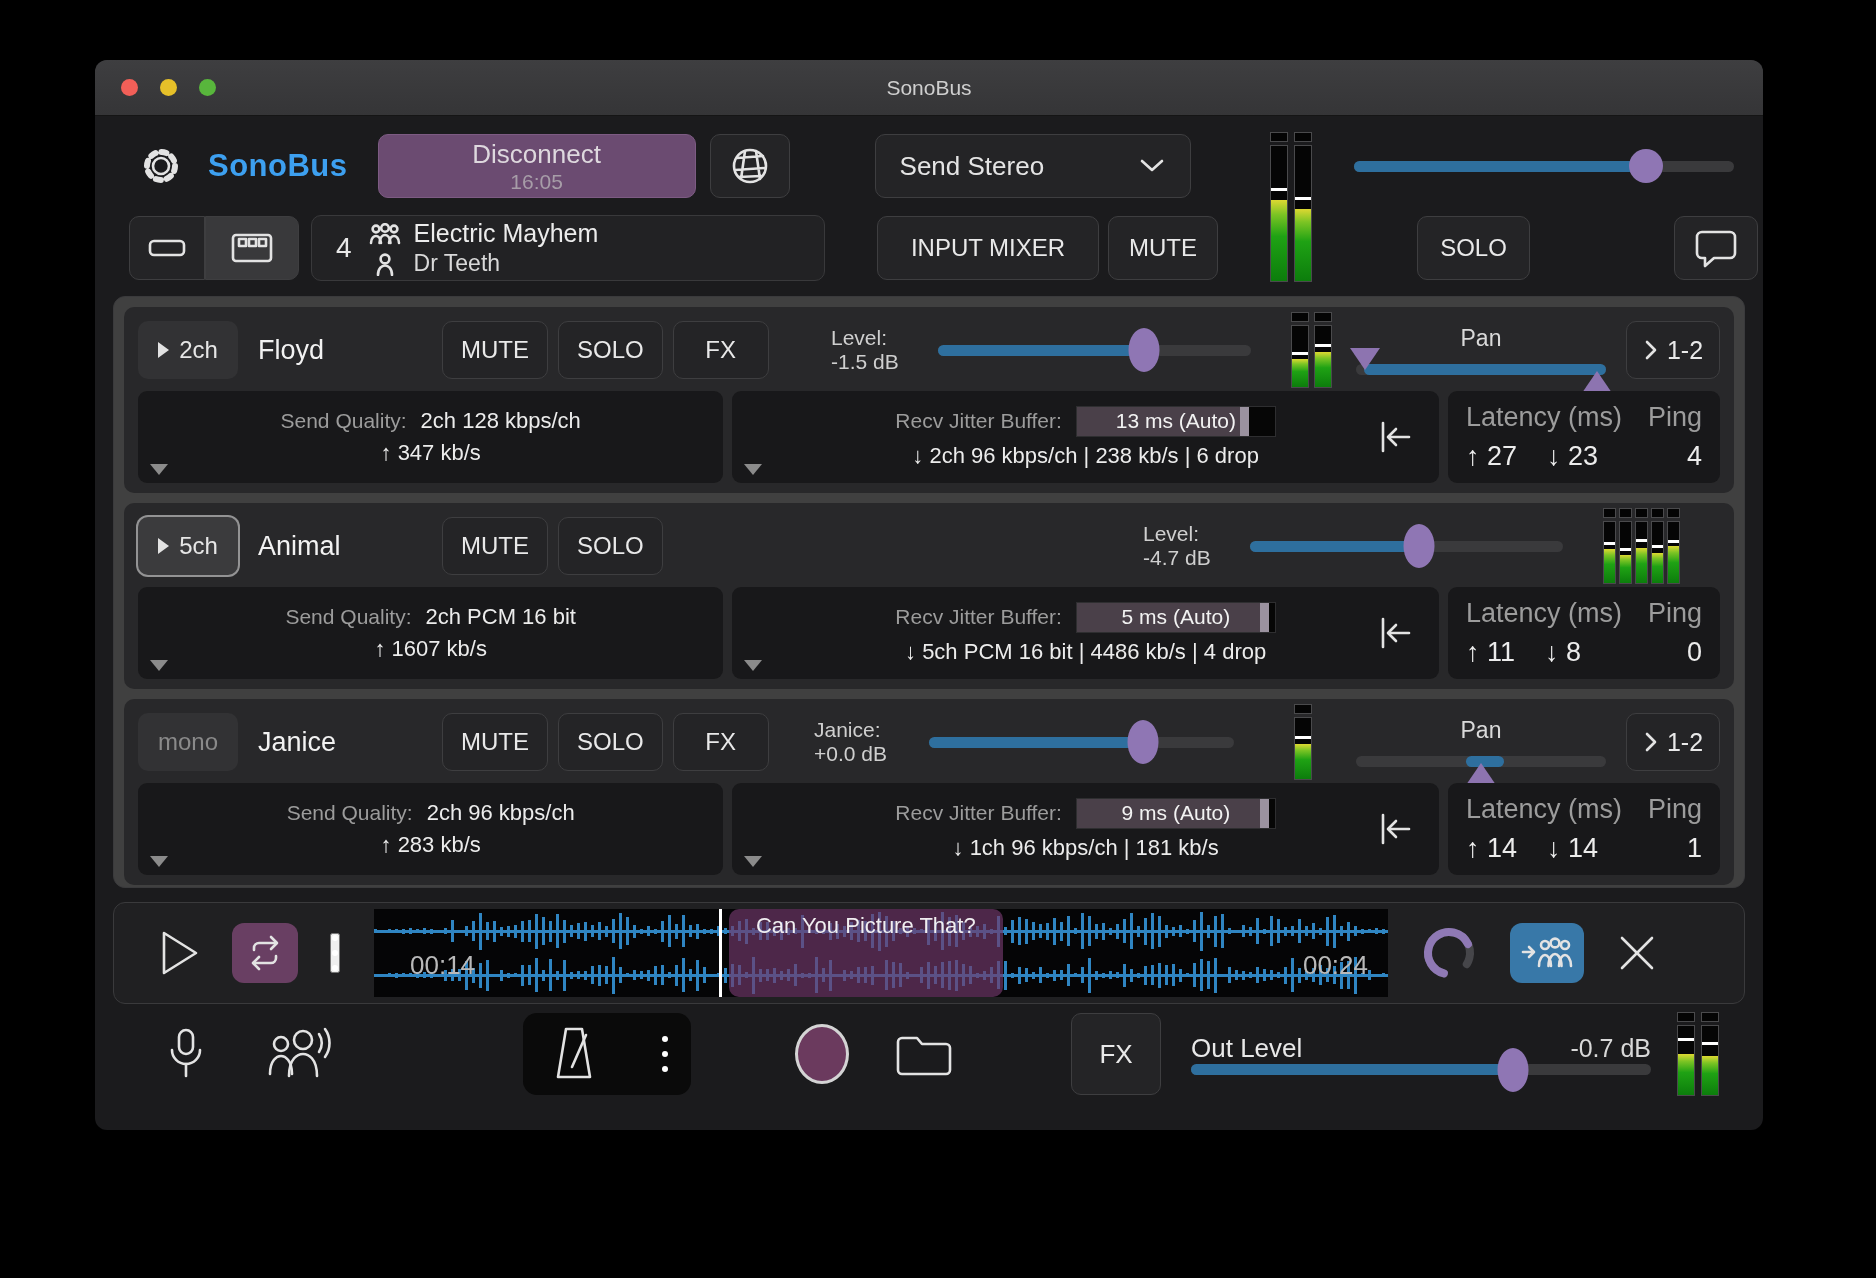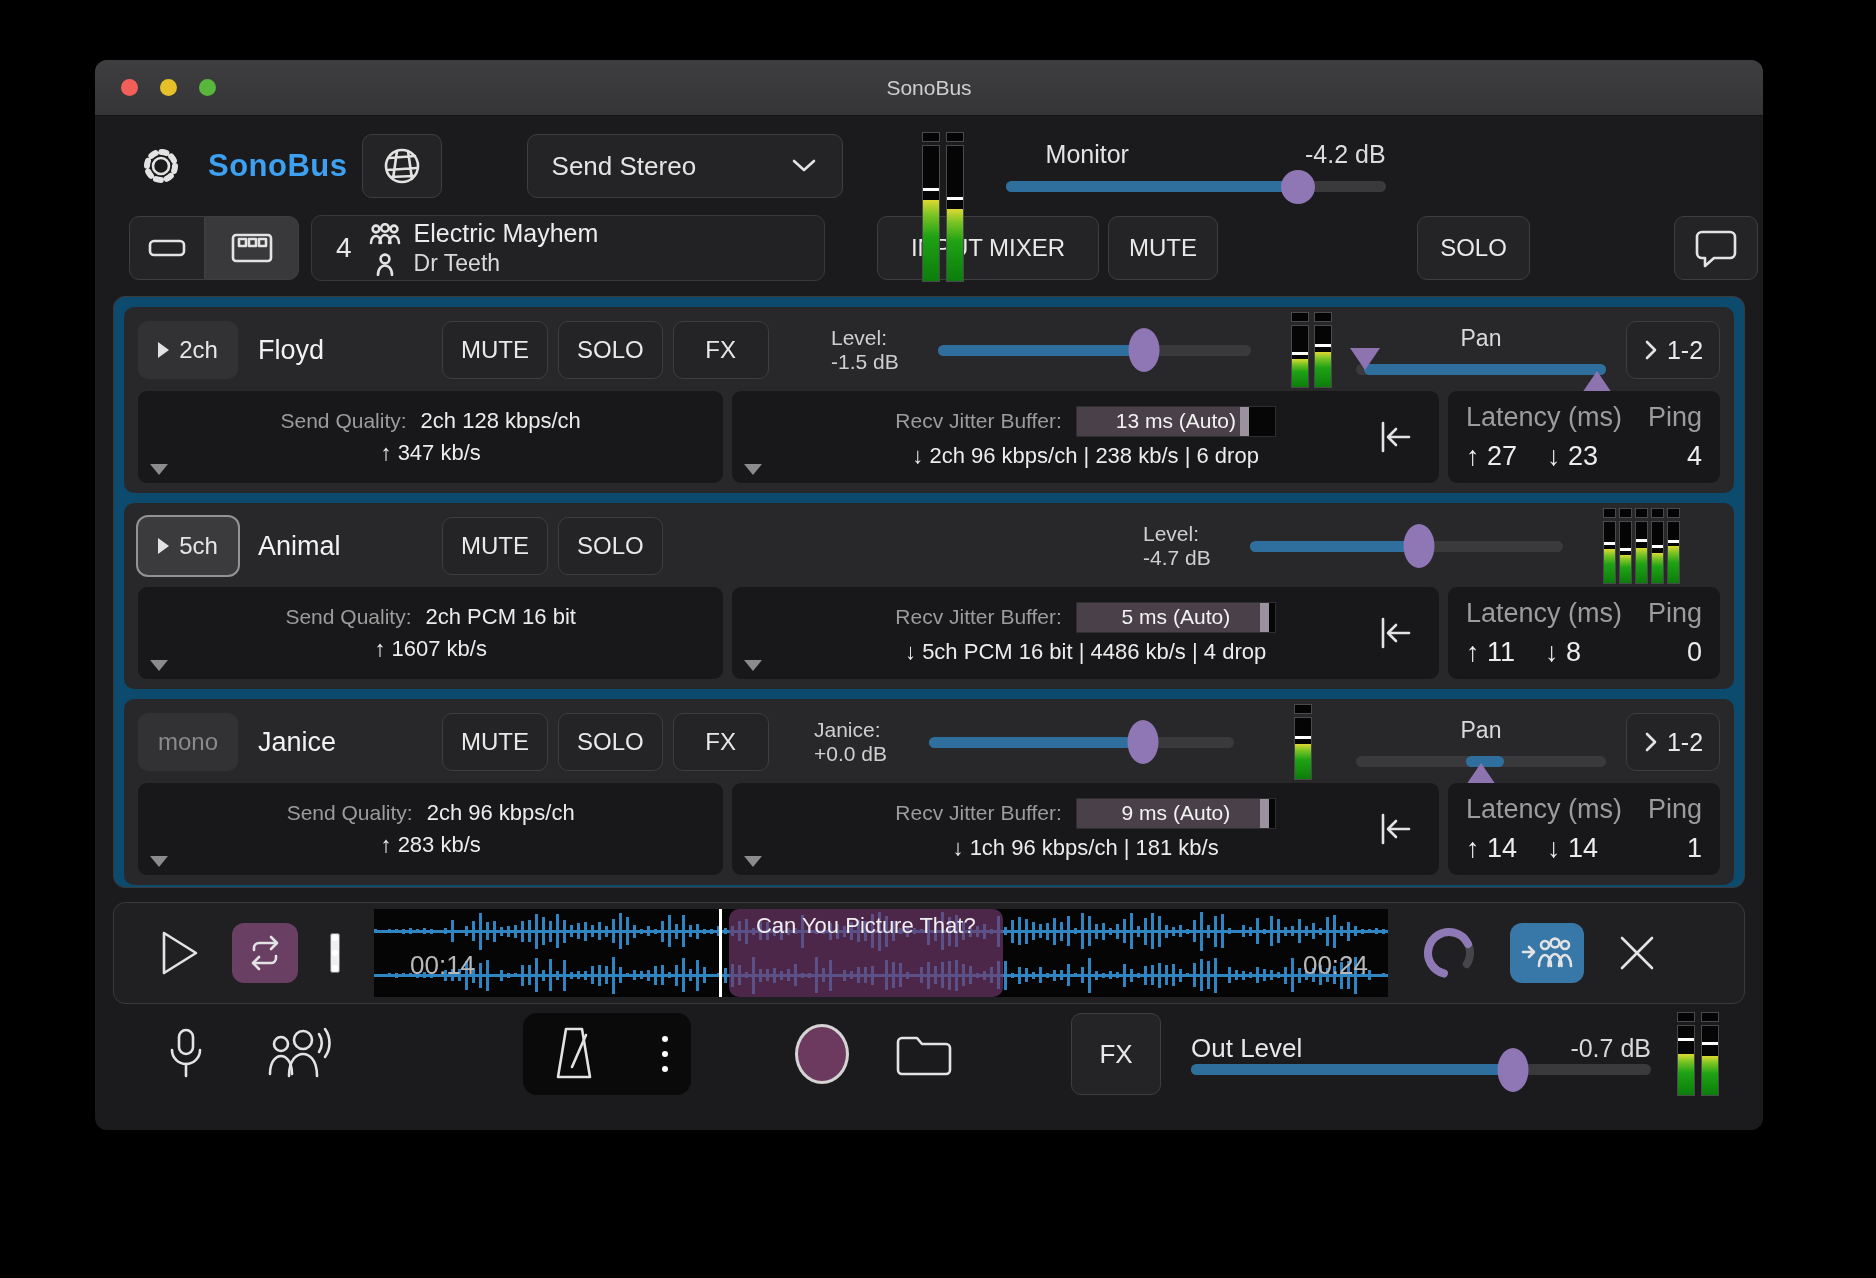--- a/index.html
+++ b/index.html
@@ -43,21 +43,21 @@
   .gcount { color:#e8e8e8; font-size:28px; margin:0 16px 0 8px; }
   .glines { display:flex; flex-direction:column; gap:2px; }
   .gline { display:flex; align-items:center; gap:12px; }
   .gname { color:#ececec; font-size:25px; }
   .uname { color:#d9d9d9; font-size:23px; }
   .inputmixer { margin-left:52px; width:222px; height:64px; font-size:24px; }
   .hmute { margin-left:9px; width:110px; height:64px; font-size:24px; }
   .hsolo { margin-left:199px; width:113px; height:64px; font-size:24px; }
   .chatbtn { margin-left:144px; width:84px; height:64px; }
   
-  .main { margin:16px 18px 0 18px; height:592px; background:#0c4a6e; border:1px solid #3a3a3c; border-radius:12px; padding:10px; }
+  .main { margin:16px 18px 0 18px; height:592px; background:#404040; border:1px solid #3a3a3c; border-radius:12px; padding:10px; }
   .peer { background:#28282a; border-radius:10px; padding:6px 14px 10px 14px; margin-bottom:10px; }
   .prow1 { display:flex; align-items:center; height:74px; }
   .chbox { background:#323234; border-radius:10px; height:58px; min-width:100px; padding:0 16px;
            display:flex; align-items:center; justify-content:center; gap:10px; color:#e6e6e6; font-size:24px; }
   .chbox.focused { background:#3b3b3d; box-shadow:0 0 0 2px rgba(235,235,235,.55); }
   .chbox.mono { color:#8a8a8a; }
   .tri-r { width:0; height:0; border-top:8px solid transparent; border-bottom:8px solid transparent; border-left:11px solid #e2e2e2; }
   .pname { color:#f2f2f2; font-size:27px; margin-left:20px; width:160px; }
   .pbtns { display:flex; gap:10px; margin-left:24px; }
   .pbtn { height:58px; min-width:96px; padding:0 18px; font-size:24px; }
@@ -163,20 +163,24 @@
     <div class="hrow hrowA">
       <span class="gear">
         <svg width="42" height="42" viewBox="0 0 42 42">
             <g class="ic">
               <circle cx="21" cy="21" r="8"></circle>
               <circle cx="21" cy="21" r="14" stroke-dasharray="5 6" stroke-width="6"></circle>
             </g>
           </svg>
       </span>
       <span class="logo">SonoBus</span>
+      <div class="disconnect">
+        <div class="l1">Disconnect</div>
+        <div class="l2">16:05</div>
+      </div>
       <div class="btn globebtn">
         <span>
           <svg width="46" height="46" viewBox="0 0 46 46">
               <g class="ic">
                 <circle cx="23" cy="23" r="16"></circle>
                 <path d="M10 15 L36 13 M8 27 L38 25 M18 8 L14 36 M29 8 L33 36 M12 34 L34 33"></path>
               </g>
             </svg>
         </span>
       </div>
@@ -198,24 +202,20 @@
           </div>
           <div class="meter">
             <div class="clip"></div>
             <div class="mbar">
               <div class="mfill" style="height: 53%;"></div>
               <div class="mpeak" style="bottom: 60%;"></div>
             </div>
           </div>
         </div>
       <div class="monitor">
-        <div class="mrow">
-          <span>Monitor</span>
-          <span class="mval">-4.2 dB</span>
-        </div>
         <div class="slider">
           <div class="sfill" style="width: 77%;"></div>
           <div class="knob round" style="left: 77%;"></div>
         </div>
       </div>
     </div>
     <div class="hrow">
       <div class="seg">
         <div class="btn b1">
           <svg width="40" height="22" viewBox="0 0 40 22">

